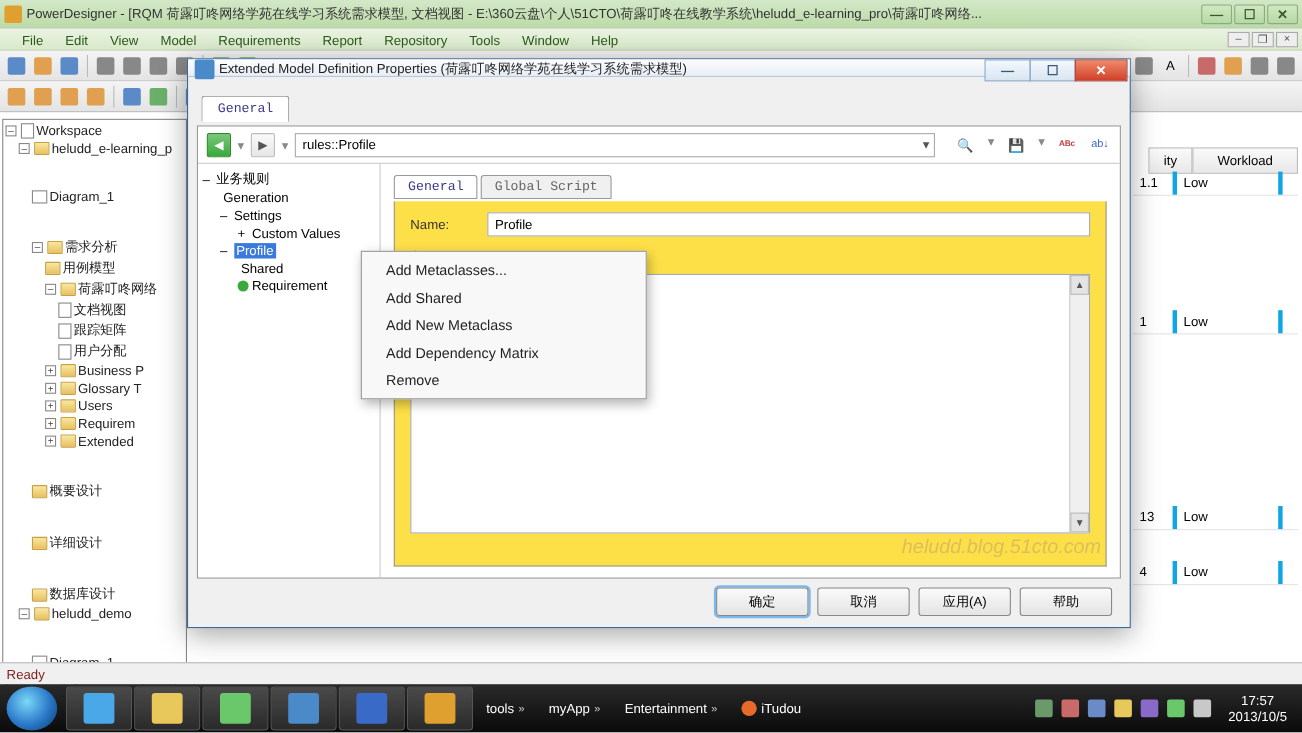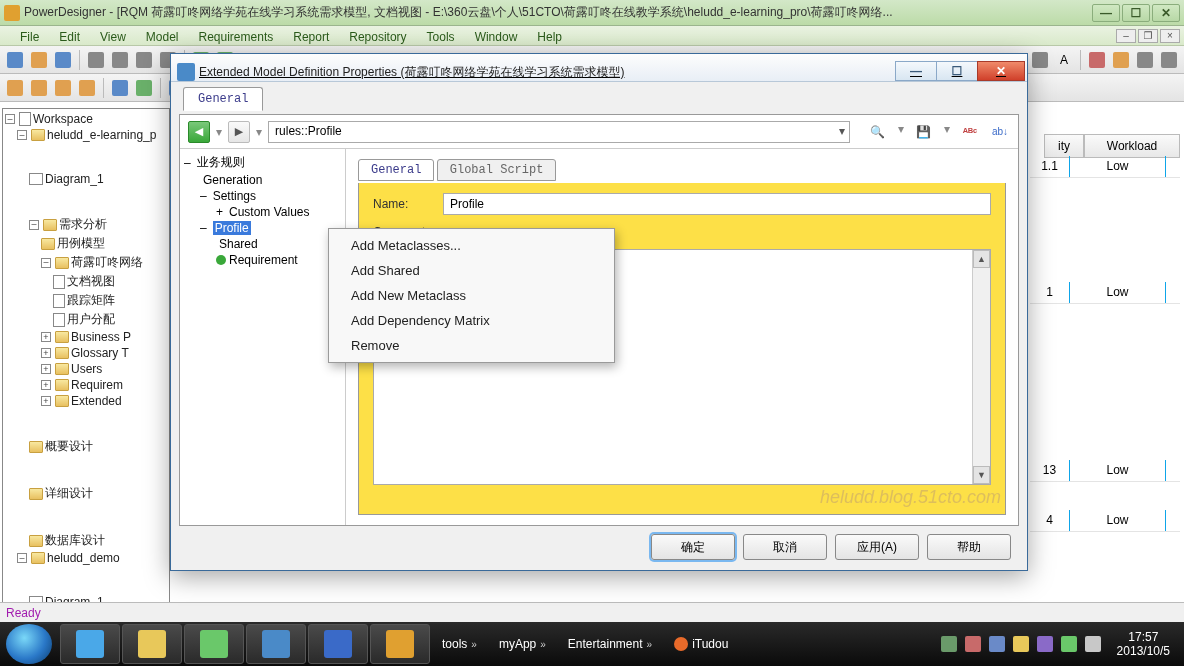--- a/index.html
+++ b/index.html
@@ -31,32 +31,32 @@
 .tree .node { white-space:nowrap; padding:1px 0; display:flex;align-items:center;gap:2px; }
 .tree .indent1{padding-left:12px;} .tree .indent2{padding-left:24px;margin-top:28px;} .tree .indent3{padding-left:36px;} .tree .indent4{padding-left:48px;}
 .tree .exp { width:10px;height:10px;border:1px solid #888;display:inline-flex;align-items:center;justify-content:center;font-size:9px;line-height:1;color:#444;background:#fff;margin-right:2px;cursor:pointer; }
 .tree .folder-icon{width:14px;height:12px;background:linear-gradient(#f8e8a0,#e8c060);border:1px solid #c8a040;border-radius:1px;}
 .tree .doc-icon{width:12px;height:14px;background:#fff;border:1px solid #888;position:relative;}
 .tree .diag-icon{width:14px;height:12px;background:#fff;border:1px solid #888;}
 
 .local-repo-tabs { position:absolute; bottom:28px; left:6px; height:22px; display:flex; gap:0; }
 .lr-tab { border:1px solid #888; border-top:none; background:#f4f4f0; padding:2px 8px; display:flex;align-items:center;gap:4px;cursor:pointer; }
 .lr-tab.active { background:#fff; }
-.ready-bar { position:absolute; bottom:44px; left:0; right:0; height:20px; background:#f0f0f0; border-top:1px solid #bbb; padding:2px 6px; color:#a21caf; display:flex;align-items:center;}
+.ready-bar { position:absolute; bottom:44px; left:0; right:0; height:20px; background:#f0f0f0; border-top:1px solid #bbb; padding:2px 6px; color:#7f1d1d; display:flex;align-items:center;}
 
 
 .grid-headers { position:absolute; top:134px; right:4px; display:flex; }
 .grid-col { border:1px solid #bbb; background:linear-gradient(#fafafa,#e8e8e8); padding:4px 8px; text-align:center; }
 .grid-body { position:absolute; top:156px; right:4px; bottom:72px; width:150px; }
 .grid-row { height:22px; border-bottom:1px solid #e4e4e4; display:flex; }
-.grid-cell { border-right:1px solid #0ea5e9; padding:3px 6px; text-align:center; }
+.grid-cell { border-right:4px solid #0ea5e9; padding:3px 6px; text-align:left; }
 
 
 .dialog { position:absolute; top:53px; left:170px; width:858px; height:518px; background:#f0f0f0; border:1px solid #3a6a9a; box-shadow:0 6px 24px rgba(0,0,0,.35); }
-.dlg-title { height:28px; background:linear-gradient(#fdfdfd,#e8eef6); border-bottom:1px solid #b8c8d8; display:flex;align-items:flex-end;padding:0 2px;text-decoration:underline; }
+.dlg-title { height:16px; background:linear-gradient(#fdfdfd,#e8eef6); border-bottom:1px solid #b8c8d8; display:flex;align-items:flex-start;padding:0 2px; }
 .dlg-title .icon { width:18px;height:18px;background:#4a8ac8;border-radius:2px;margin:0 4px; }
 .dlg-title .txt { flex:1;color:#222; }
 .dlg-win-controls { display:flex; }
 .dlg-win-btn { width:42px;height:20px;display:flex;align-items:center;justify-content:center;border:1px solid #8aa8c8;background:linear-gradient(#f4f8fc,#d8e6f2);cursor:pointer;margin-left:-1px;color:#3a5a7a;font-weight:bold; }
 .dlg-win-btn.close { background:linear-gradient(#f08a6a,#d0402a);color:#fff;border-color:#a83a2a;width:48px; }
 
 .dlg-body { position:absolute; top:28px; left:0; right:0; bottom:0; }
 .tab-strip { height:28px; padding:4px 12px 0; }
 .tab { display:inline-block; border:1px solid #999; border-bottom-color:#fff; background:#fff; padding:4px 14px; font-family:"Courier New",monospace; color:#3a3a8a; position:relative; top:1px; border-radius:3px 3px 0 0; }
 .tab-content { position:absolute; top:32px; left:8px; right:8px; bottom:44px; background:#fff; border:1px solid #999; }
@@ -82,21 +82,21 @@
 .form-row input[type=text] { flex:1;height:22px;border:1px solid #aaa;padding:2px 6px; }
 .comment-box { width:100%; height:236px; border:1px solid #aaa; background:#fff; position:relative; }
 .comment-box .vscroll { position:absolute;right:0;top:0;bottom:0;width:18px;background:#f0f0f0;border-left:1px solid #ccc; }
 .comment-box .vscroll .arrow { height:18px;background:#e4e4e4;border:1px solid #bbb;display:flex;align-items:center;justify-content:center;font-size:9px;color:#555; }
 
 .dlg-buttons { position:absolute; bottom:10px; right:16px; display:flex; gap:8px; }
 .dlg-btn { width:84px;height:26px;border:1px solid #888;background:linear-gradient(#fafafa,#e4e4e4);border-radius:3px;cursor:pointer;display:flex;align-items:center;justify-content:center; }
 .dlg-btn.primary { box-shadow:0 0 0 2px #7ab8f0; }
 
 
-.context-menu { position:absolute; top:228px; left:328px; width:287px; background:#f8f8f8;border:1px solid #9a9a9a;box-shadow:2px 4px 10px rgba(0,0,0,.3);padding:4px 2px; z-index:50;}
+.context-menu { position:absolute; top:228px; left:328px; width:260px; background:#f8f8f8;border:1px solid #9a9a9a;box-shadow:2px 4px 10px rgba(0,0,0,.3);padding:4px 2px; z-index:50;}
 .context-menu .cm-item { padding:5px 20px;cursor:pointer;color:#222;font-size:13px; }
 
 
 .watermark { position:absolute; right:26px; bottom:62px; color:#c8a86a; font-size:18px; font-style:italic; opacity:.6; pointer-events:none; }
 
 
 .taskbar { position:absolute; left:0; right:0; bottom:0; height:44px; background:linear-gradient(#2a2a2a,#0a0a0a); display:flex;align-items:center;padding:0 6px;gap:2px; }
 .start-orb { width:46px;height:40px;border-radius:50%;background:radial-gradient(circle at 40% 35%, #7ad8f8,#2a78c8 55%,#0a3a6a);margin-right:6px;cursor:pointer; }
 .task-btn { width:60px;height:40px;background:linear-gradient(#4a4a4a,#2a2a2a);border:1px solid #555;border-radius:3px;display:flex;align-items:center;justify-content:center;cursor:pointer; }
 .task-btn .ticon { width:28px;height:28px;border-radius:3px; }

